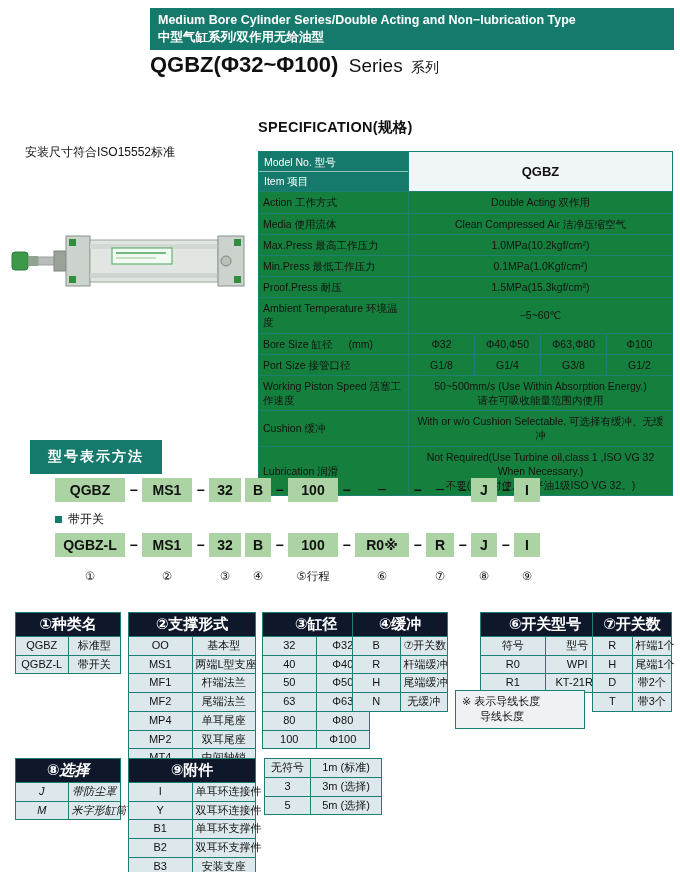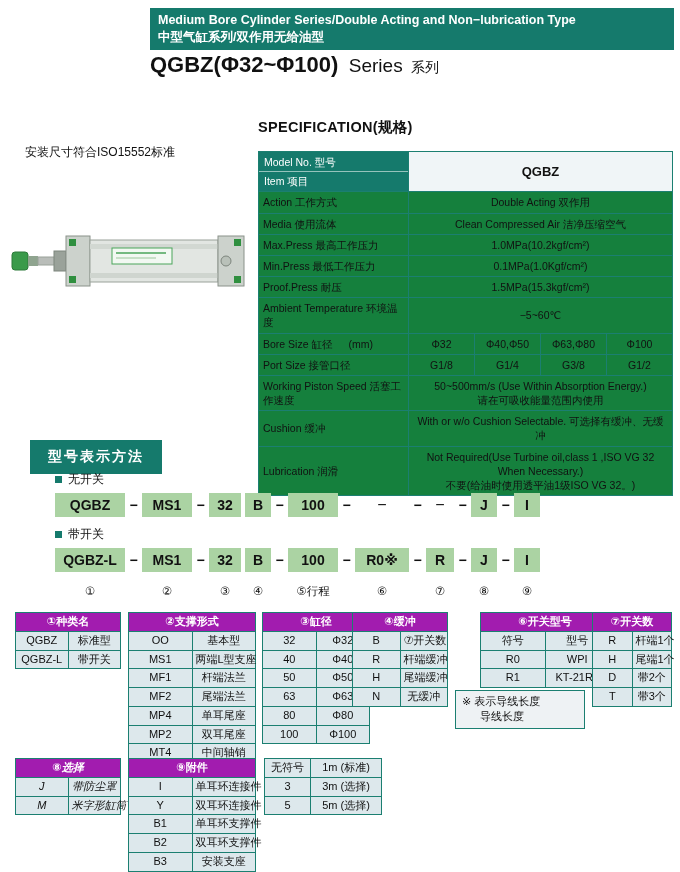--- a/index.html
+++ b/index.html
@@ -57,22 +57,22 @@
   .s-dash{width:17px; justify-content:center; font-weight:bold; font-size:14px;}
   .gbox {
     display:block; width:100%; background:#abd3a3; text-align:center;
     font-size:14px; font-weight:bold; padding:4px 0;
   }
   .nrow { display:flex; align-items:center; height:18px; margin-top:2px; font-size:11.5px; }
   .nrow .slot { justify-content:center; white-space:nowrap; }
   
   table.btable { position:absolute; border-collapse:collapse; font-size:11px; table-layout:fixed; }
   table.btable th {
-    background:#a21caf; color:#fff; font-weight:bold;
-    border:1px solid #1b7f71; padding:2px 3px; line-height:1.25; font-size:11px;
+    background:#0f172a; color:#fff; font-weight:bold;
+    border:1px solid #1b7f71; padding:2px 3px; line-height:1.25; font-size:15px;
   }
   table.btable td {
     background:#dde8ec; border:1px solid #1b7f71;
     padding:2px 3px; text-align:center; line-height:1.25; white-space:nowrap;
   }
   .t-kind{left:15px; top:612px; width:106px;}
   .t-support{left:128px; top:612px; width:128px;}
   .t-bore{left:262px; top:612px; width:108px;}
   .t-cushion{left:352px; top:612px; width:96px;}
   .t-switch{left:455px; top:612px; width:130px;margin-left:25px;}
@@ -208,24 +208,20 @@
         <span>不要(给油时使用透平油1级ISO VG 32。)</span>
       </td>
     </tr>
   </tbody>
     </table>
 </div>
 
 <div class="model-header">型号表示方法</div>
 
 <div class="model-block">
-  <div class="bullet-label">
-    <span class="bullet-sq"></span>
-    <span>无开关</span>
-  </div>
 
   <div class="mrow">
     <span class="slot s-name">
         <span class="gbox">QGBZ</span>
       </span>
     <span class="slot s-dash">−</span>
     <span class="slot s-ms">
         <span class="gbox">MS1</span>
       </span>
     <span class="slot s-dash">−</span>

